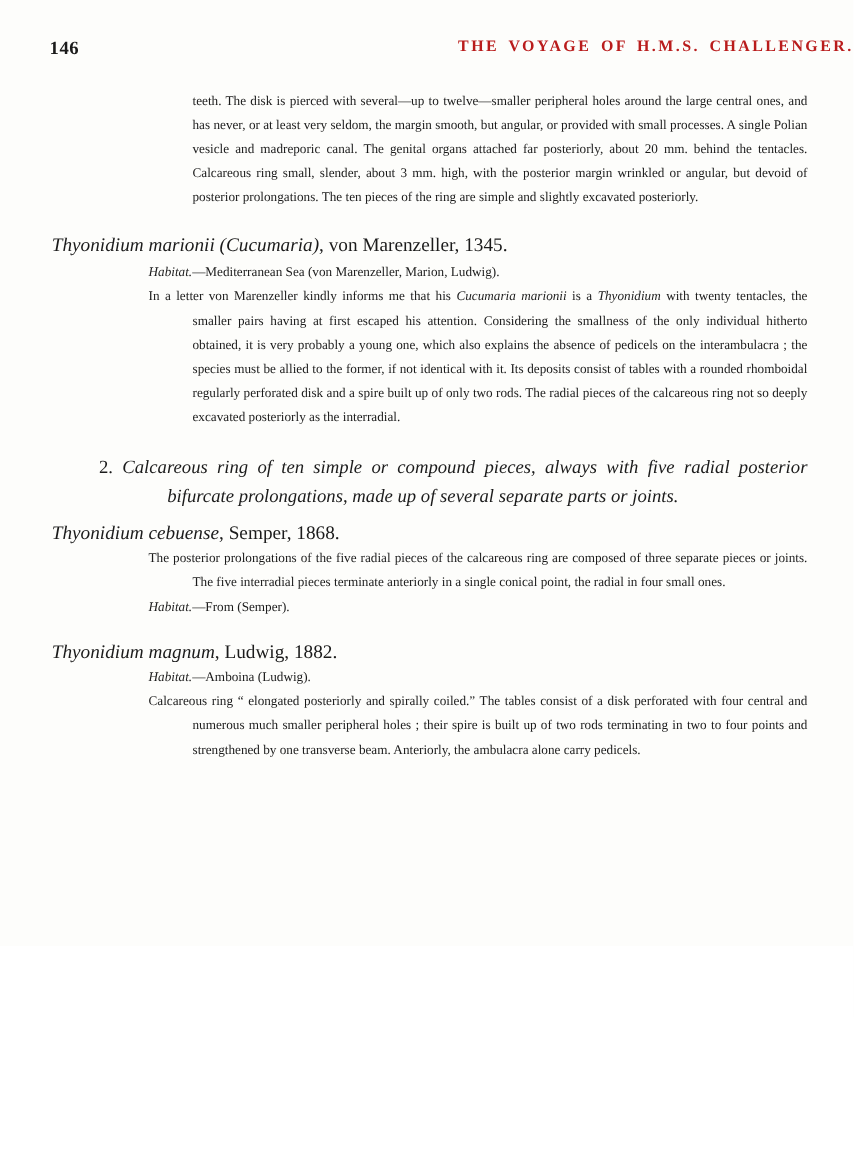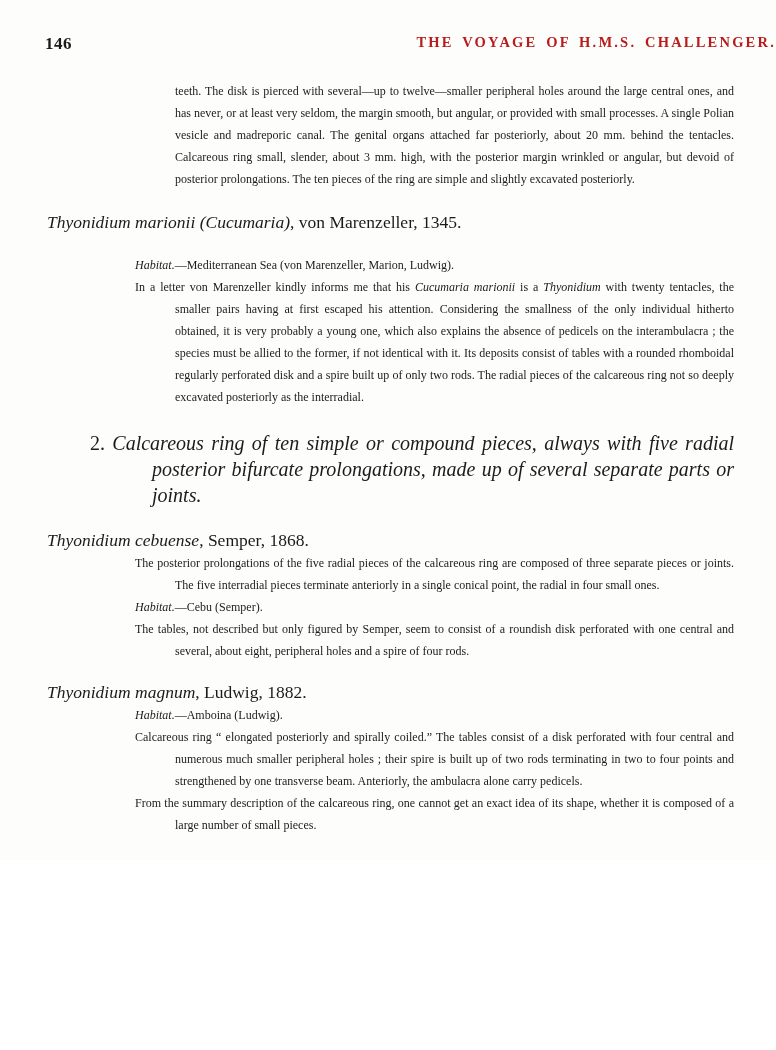--- a/index.html
+++ b/index.html
@@ -27,30 +27,30 @@
     font-size:12px;line-height:22px;
     text-align:justify;
     margin:0 42px 0 175px;
   }
   .hang{text-indent:-40px;}
   .species{
     font-size:17.5px;line-height:24px;
     margin:0 42px 0 47px;
   }
   .section{
-    font-size:20px;line-height:26px;
+    font-size:17px;line-height:26px;
     text-align:justify;
     margin:0 42px 0 152px;
     text-indent:-62px;
   }
   .mt-p1{margin-top:24px;}
   .mt-sp1{margin-top:20px;}
-  .mt-hab{margin-top:20px;}
+  .mt-hab{margin-top:2px;}
   .mt-sec{margin-top:22px;}
-  .mt-sp2{margin-top:20px;}
+  .mt-sp2{margin-top:8px;}
   .mt-body{margin-top:0;}
   .mt-sp3{margin-top:18px;}
   i{font-style:italic;}
 </style>
 </head>
 <body>
 
 <div class="page">
 
   <div class="header">
@@ -65,25 +65,23 @@
   <p class="txt hang mt-hab"><i>Habitat.</i><span>—Mediterranean Sea (von Marenzeller, Marion, Ludwig).</span></p>
 
   <p class="txt hang"><span>In a letter von Marenzeller kindly informs me that his </span><i>Cucumaria marionii</i><span> is a </span><i>Thyonidium</i><span> with twenty tentacles, the smaller pairs having at first escaped his attention.  Considering the smallness of the only individual hitherto obtained, it is very probably a young one, which also explains the absence of pedicels on the interambulacra ;  the species must be allied to the former, if not identical with it.  Its deposits consist of tables with a rounded rhomboidal regularly perforated disk and a spire built up of only two rods.  The radial pieces of the calcareous ring not so deeply excavated posteriorly as the interradial.</span></p>
 
   <p class="section mt-sec"><span>2. </span><i>Calcareous ring of ten simple or compound pieces, always with five radial posterior bifurcate prolongations, made up of several separate parts or joints.</i></p>
 
   <p class="species mt-sp2"><i>Thyonidium cebuense</i><span>, Semper, 1868.</span></p>
 
   <p class="txt hang mt-body"><span>The posterior prolongations of the five radial pieces of the calcareous ring are composed of three separate pieces or joints.  The five interradial pieces terminate anteriorly in a single conical point, the radial in four small ones.</span></p>
 
-  <p class="txt hang"><i>Habitat.</i><span>—Cebu (Semper).</span></p>
+  <p class="txt hang"><i>Habitat.</i><span>—From (Semper).</span></p>
 
-  <p class="txt hang"><span>The tables, not described but only figured by Semper, seem to consist of a roundish disk perforated with one central and several, about eight, peripheral holes and a spire of four rods.</span></p>
 
   <p class="species mt-sp3"><i>Thyonidium magnum</i><span>, Ludwig, 1882.</span></p>
 
   <p class="txt hang"><i>Habitat.</i><span>—Amboina (Ludwig).</span></p>
 
   <p class="txt hang mt-body"><span>Calcareous ring “ elongated posteriorly and spirally coiled.”  The tables consist of a disk perforated with four central and numerous much smaller peripheral holes ; their spire is built up of two rods terminating in two to four points and strengthened by one transverse beam.  Anteriorly, the ambulacra alone carry pedicels.</span></p>
 
-  <p class="txt hang"><span>From the summary description of the calcareous  ring, one cannot get an exact idea of its shape, whether it is composed of a large number of small pieces.</span></p>
 
 </div>
 
 </body></html>

